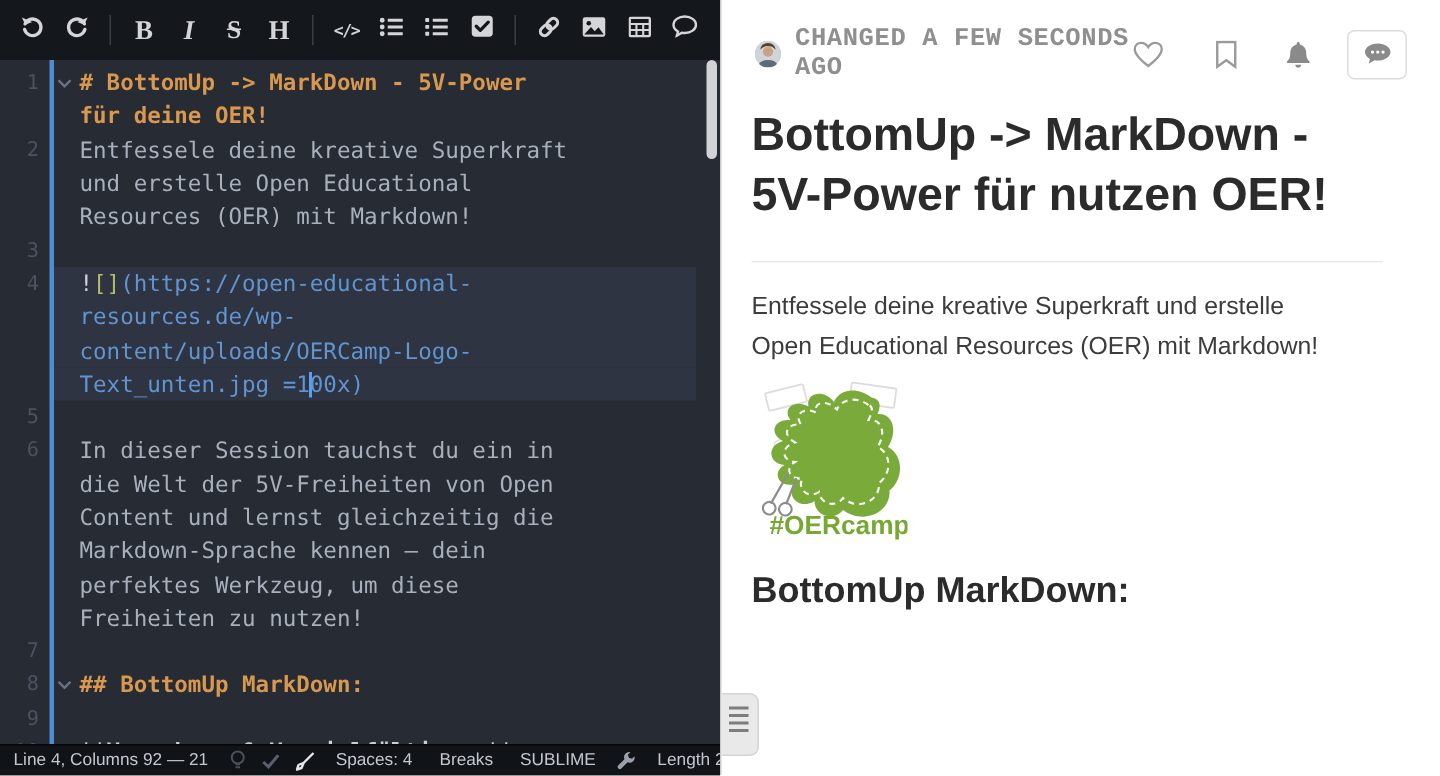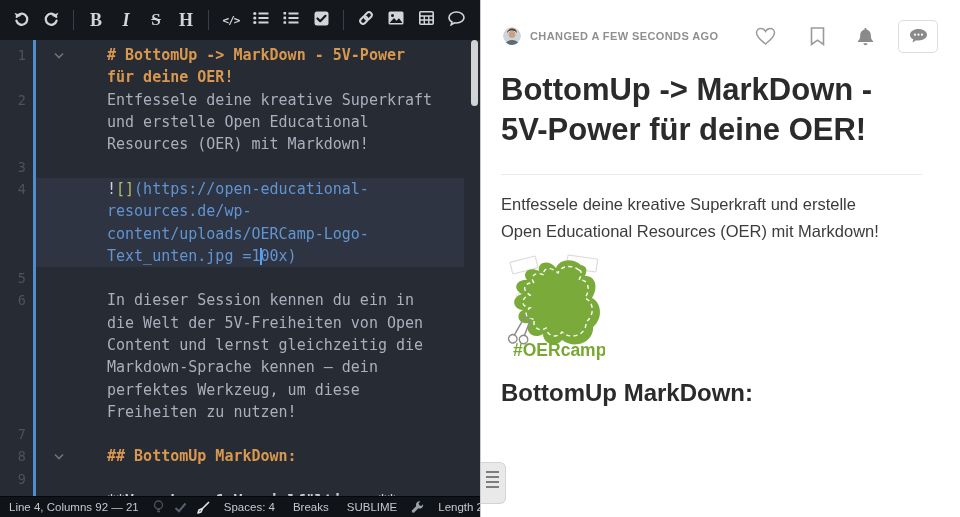--- a/index.html
+++ b/index.html
@@ -21,21 +21,21 @@
   .tb-txt.s { text-decoration:line-through; font-size:17px; }
   .tb-code { font-family:"DejaVu Sans Mono", monospace; font-size:11px; font-weight:bold; letter-spacing:-1px; }
 
   .editor { flex:1 1 auto; position:relative; overflow:hidden; font-family:"DejaVu Sans Mono", monospace; }
   .blue-bar { position:absolute; left:33px; top:0; bottom:0; width:3px; background:#4d8dd0; z-index:3; }
   .code-rows { position:absolute; top:4px; left:0; right:0; }
   .crow { display:flex; height:22.3px; align-items:center; }
   .ln { width:33px; flex:0 0 33px; text-align:right; padding-right:7px;
         color:#4b5261; font-size:13.5px; }
   .rowbody { flex:1 1 auto; display:flex; align-items:center; height:100%;
-             margin-right:16px; padding-left:16px; position:relative;gap:38px; }
+             margin-right:16px; padding-left:0; position:relative; }
   .rowbody.active { background:#2e3441; }
   .chev { width:20px; flex:0 0 20px; display:flex; align-items:center; justify-content:center; color:#6b7384; }
   .ctext { white-space:pre; font-size:15px; letter-spacing:0; }
   .c-h { color:#d9984f; font-weight:bold; }
   .c-t { color:#a9b0bd; }
   .c-p { color:#cdd2da; }
   .c-b { color:#b5bd68; }
   .c-l { color:#6195d2; }
   .c-s { color:#c9ced8; font-weight:bold; }
   .caret { display:inline-block; width:2px; height:17px; background:#5aa0f0; vertical-align:middle; margin:0 -1px; }
@@ -46,21 +46,21 @@
   .statusbar { height:21px; flex:0 0 21px; background:#101317; display:flex; align-items:center;
                font-size:11.5px; color:#c3c8d0; border-top:1px solid #05070a; }
   .sb-seg { display:flex; align-items:center; height:100%; padding:0 9px; white-space:nowrap; }
   .sb-sep { width:1px; height:100%; background:#23272e; }
   .sb-ico { display:flex; align-items:center; justify-content:center; padding:0 5px; height:100%; }
 
   
   .pane-view { flex:1; background:#fff; border-left:1px solid #c9c9c9; position:relative; overflow:hidden; }
   .phead { display:flex; align-items:center; margin:20px 22px 0 22px; height:32px; }
   .avatar { width:18px; height:18px; border-radius:50%; overflow:hidden; flex:0 0 18px; }
-  .changed { font-size:11px; color:#8f8f8f; letter-spacing:.4px; margin-left:9px; font-weight:bold; }
+  .changed { font-size:17px; color:#8f8f8f; letter-spacing:.4px; margin-left:9px; font-weight:bold;font-family:Liberation Mono, monospace; }
   .hicons { margin-left:auto; display:flex; align-items:center; }
   .hico { color:#9a9a9a; display:flex; align-items:center; justify-content:center; cursor:pointer; }
   .hico.heart { margin-right:34px; }
   .hico.bookmark { margin-right:32px; }
   .hico.bell { margin-right:24px; color:#8a8a8a; }
   .cmt-btn { width:40px; height:33px; border:1px solid #ddd; border-radius:5px; background:#fff;
              display:flex; align-items:center; justify-content:center; cursor:pointer; }
 
   .pcontent { padding:0 38px 0 20px; }
   .ptitle { margin-top:18px; font-size:31px; line-height:40px; font-weight:bold; color:#2b2b2b;
@@ -263,21 +263,21 @@
             <div class="ln">5</div>
             <div class="rowbody">
               <span class="chev"></span>
               <span class="ctext"></span>
             </div>
           </div>
           <div class="crow">
             <div class="ln">6</div>
             <div class="rowbody">
               <span class="chev"></span>
-              <span class="ctext"><span class="c-t">In dieser Session kennen du ein in</span></span>
+              <span class="ctext"><span class="c-t">In dieser Session tauchst du ein in</span></span>
             </div>
           </div>
           <div class="crow">
             <div class="ln"></div>
             <div class="rowbody">
               <span class="chev"></span>
               <span class="ctext"><span class="c-t">die Welt der 5V-Freiheiten von Open</span></span>
             </div>
           </div>
           <div class="crow">
@@ -418,21 +418,21 @@
                 <circle cx="13" cy="6.7" r="1.1"></circle>
               </g>
             </svg>
           </span>
       </span>
     </div>
 
     <div class="pcontent">
       <h1 class="ptitle">
           <span class="tline">BottomUp -&gt; MarkDown -</span>
-          <span class="tline">5V-Power für deine OER!</span>
+          <span class="tline">5V-Power für nutzen OER!</span>
         </h1>
       <p class="para">
           <span class="tline">Entfessele deine kreative Superkraft und erstelle</span>
           <span class="tline">Open Educational Resources (OER) mit Markdown!</span>
         </p>
 
       <div class="logo">
         <svg width="104" height="108" viewBox="0 0 104 108">
 
           <rect x="10" y="6" width="26" height="12" rx="1" transform="rotate(-14 23 12)" fill="none" stroke="#dcdcdc" stroke-width="1.2"></rect>

